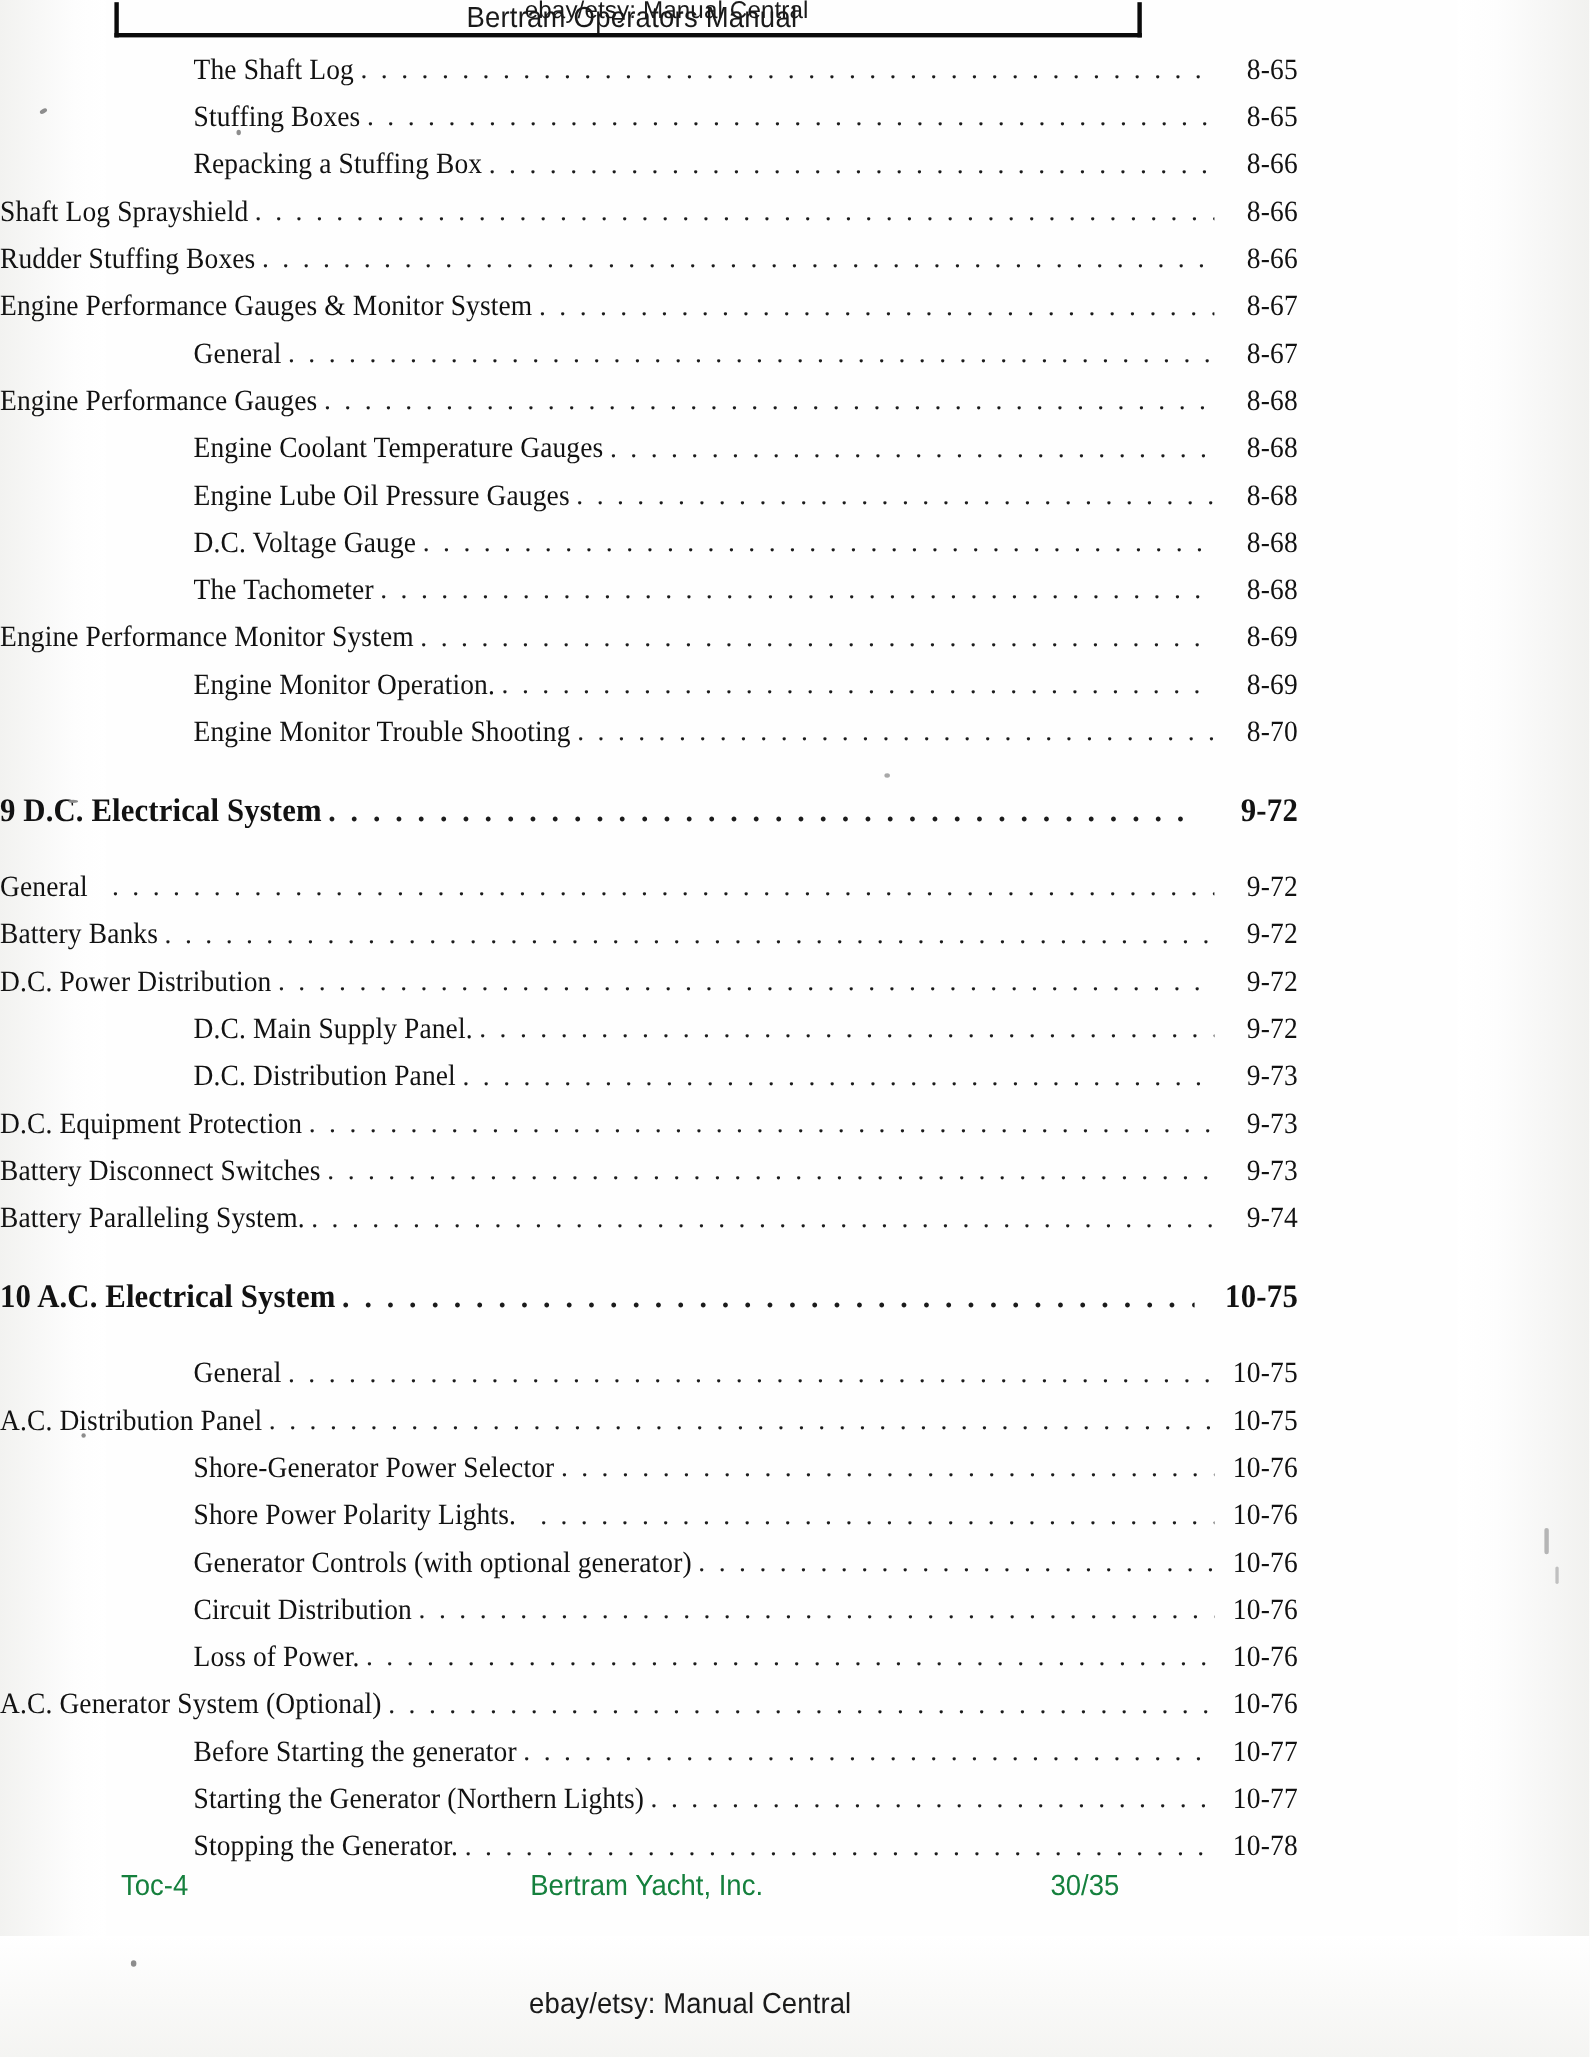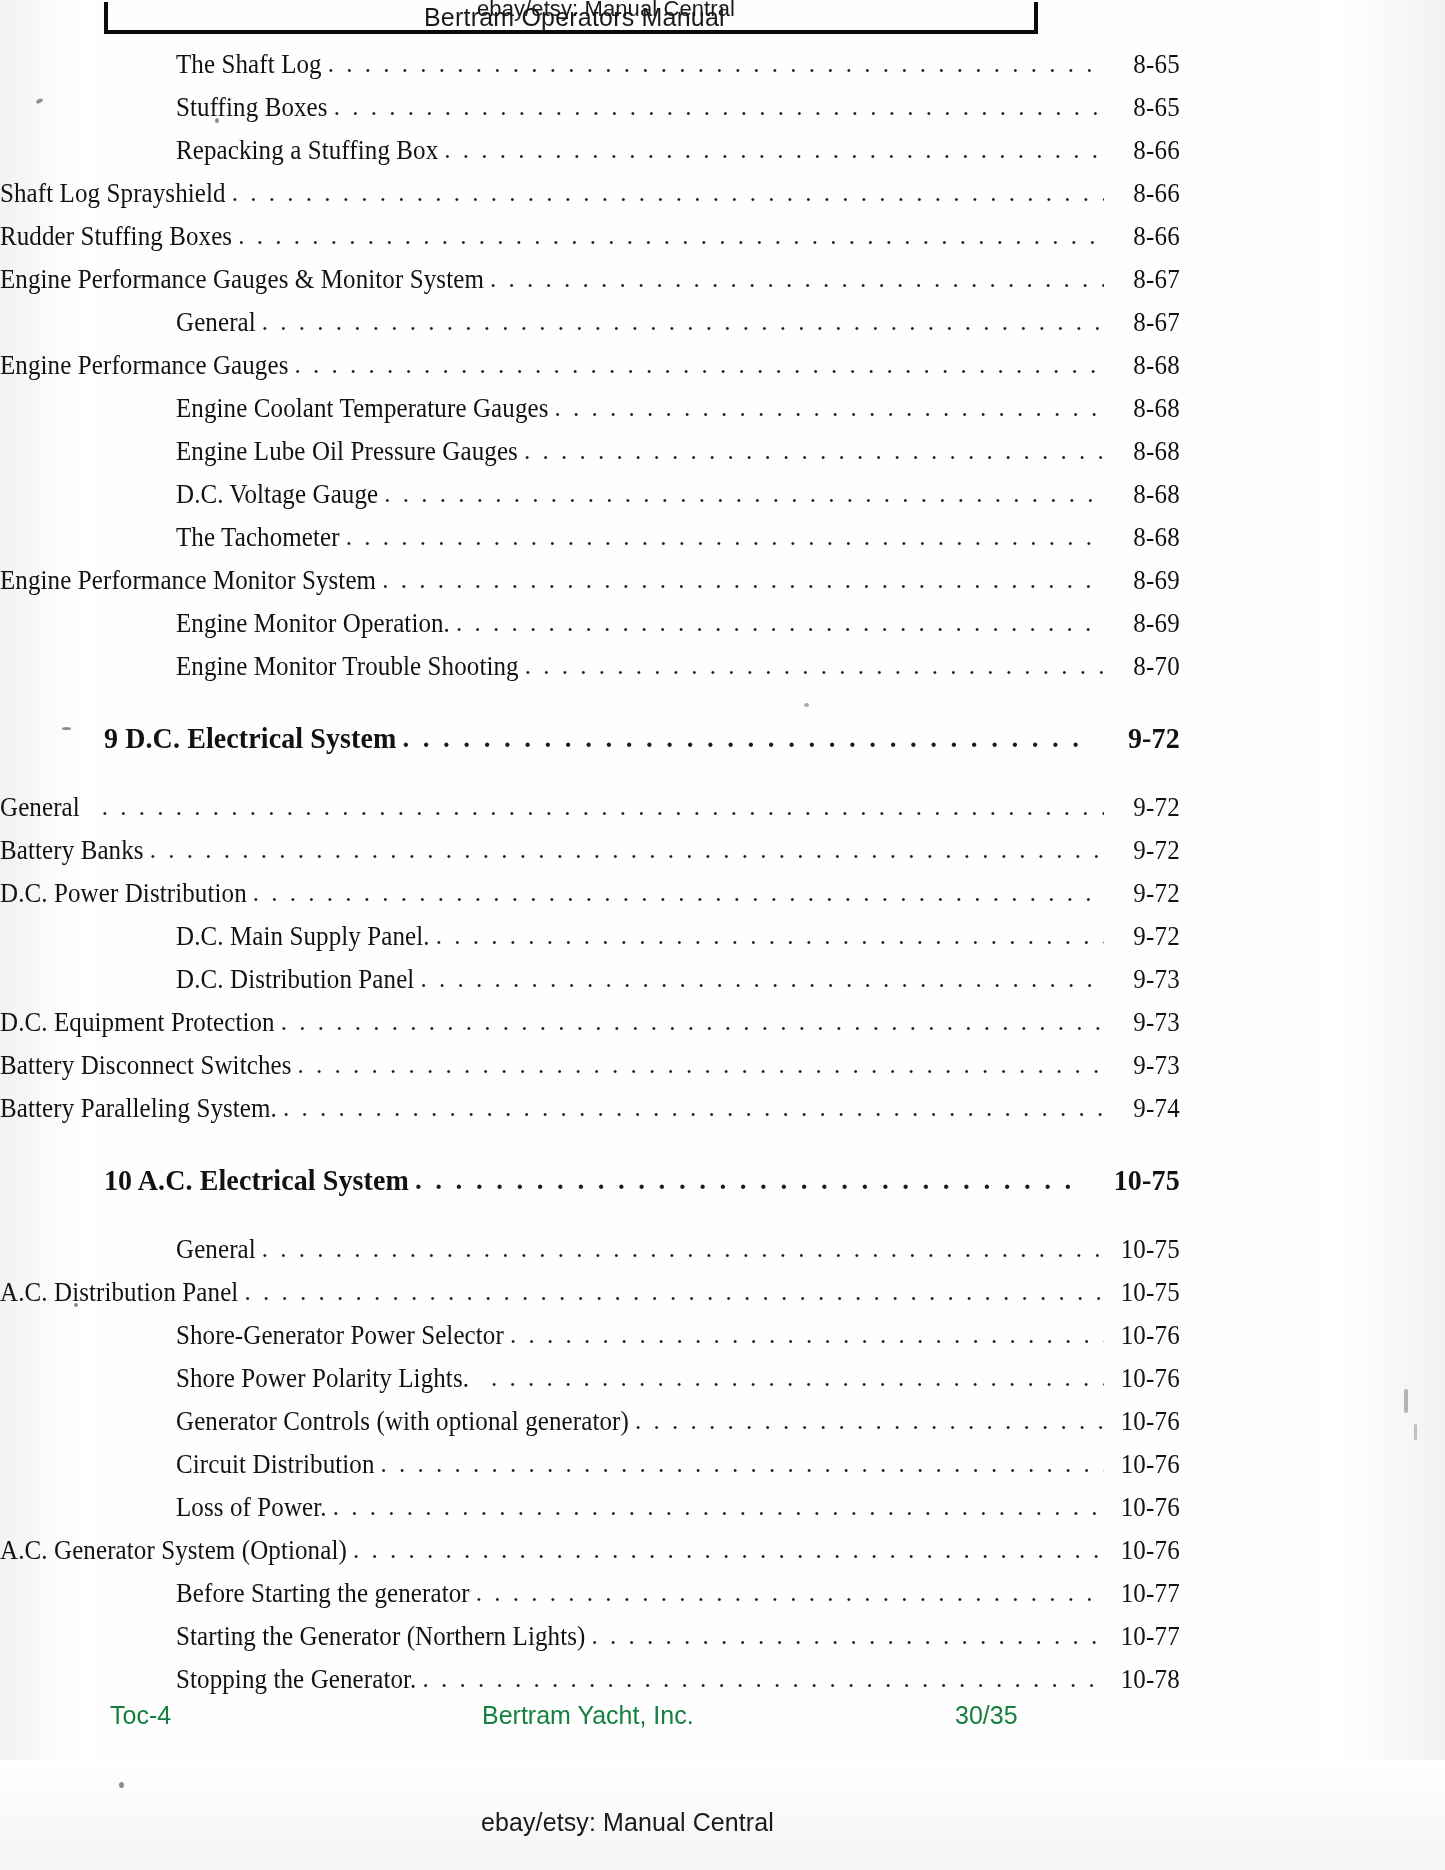--- a/index.html
+++ b/index.html
@@ -148,21 +148,20 @@
   }
 
   
   .lvl-1 { padding-left: 176px; }
 
   
   .toc-row { margin-bottom: 18px; }
 
   
   .chapter-row {
-    padding-left: 104px;
     margin-top: 46px;
     margin-bottom: 42px;
     padding-right: 265px;
   }
   .chapter-row .toc-label,
   .chapter-row .toc-page {
     font-weight: bold;
     font-size: 28px;
   }
   .chapter-row .toc-leader {

